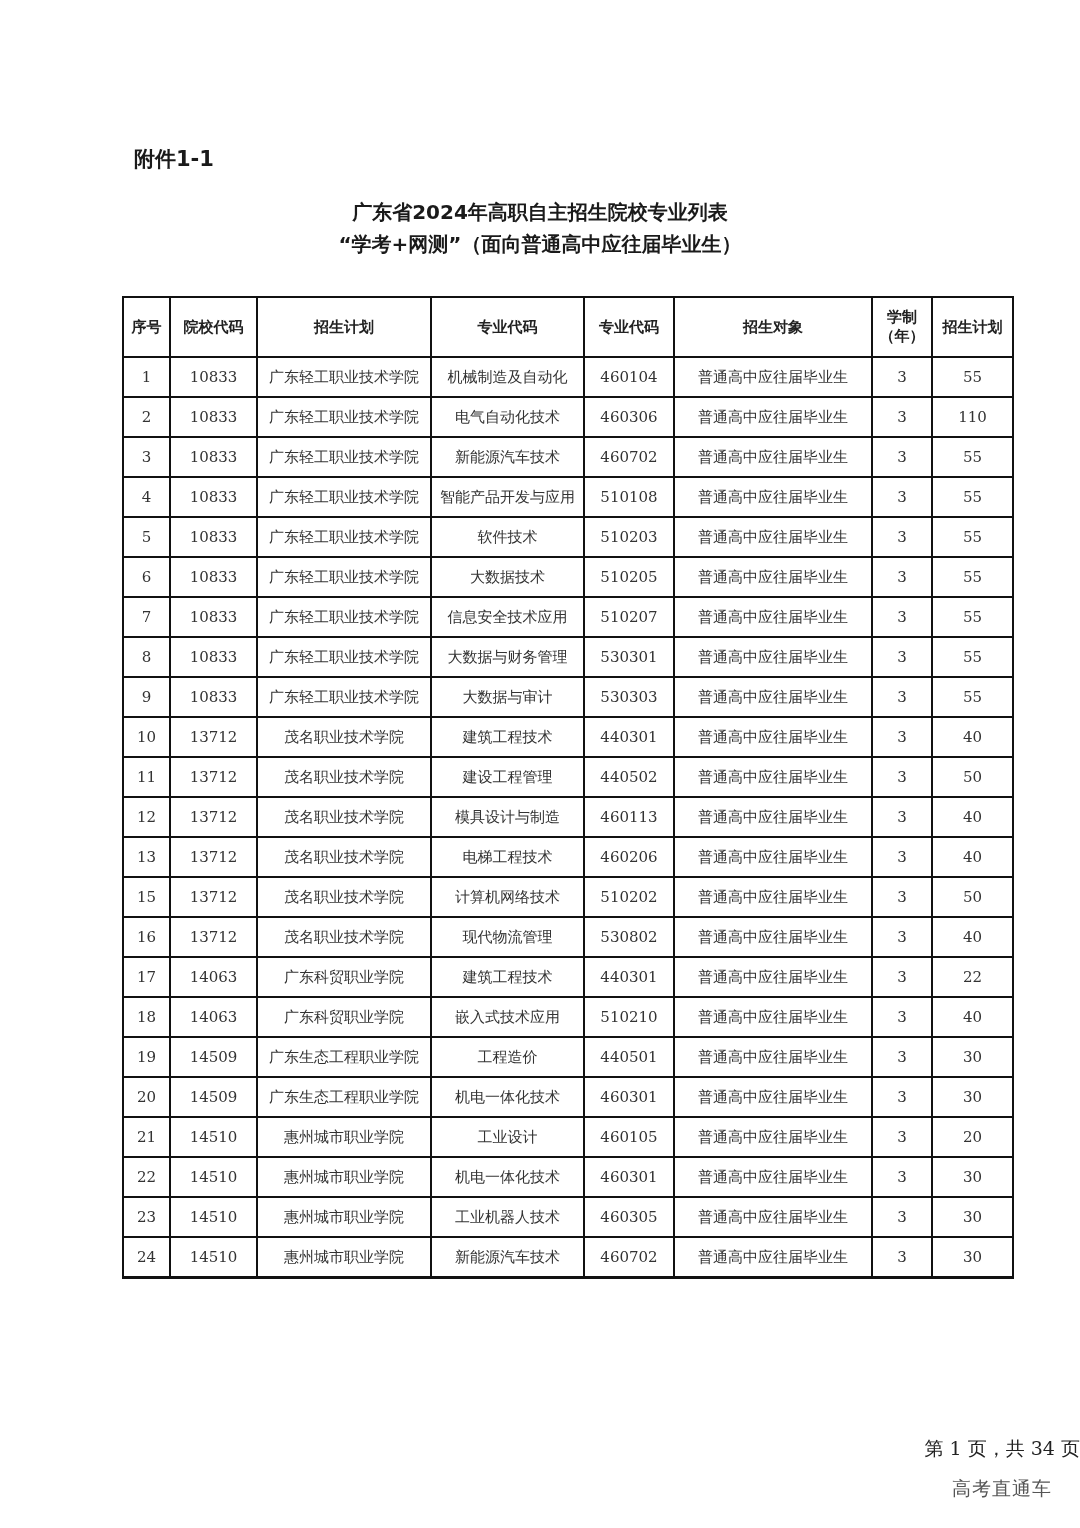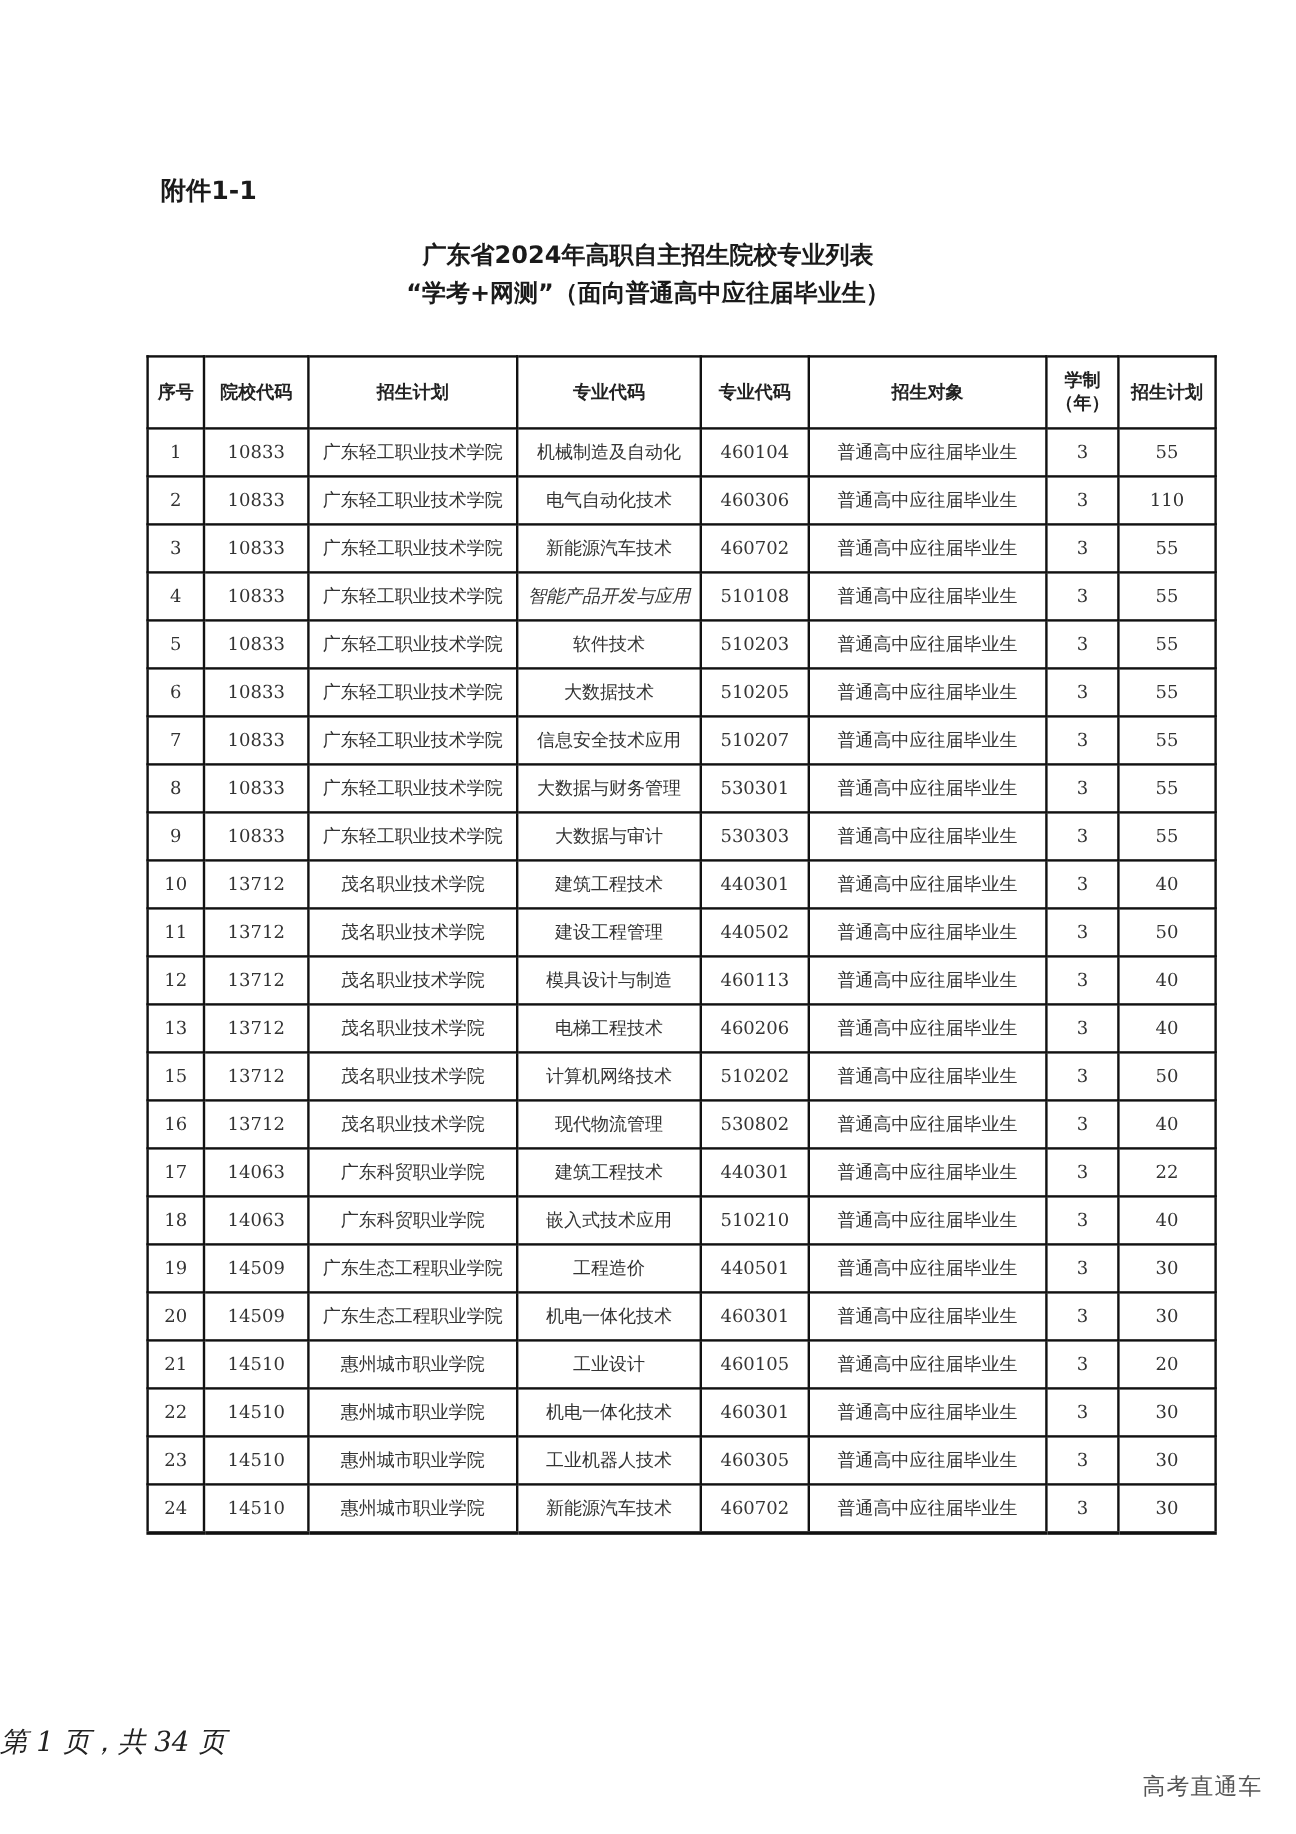--- a/index.html
+++ b/index.html
@@ -67,31 +67,30 @@
     height: 38px;
     font-size: 15px;
     line-height: 17px;
     color: #333;
   }
   td.name, td.major, td.target {
     font-family: "DejaVu Sans", "Liberation Sans", sans-serif;
     font-size: 15px;
     white-space: nowrap;
   }
-  td.major.wrap { white-space: normal; font-style: italic; }
+  td.major.wrap { white-space: normal; }
   table tr:last-child td { border-bottom-width: 3px; }
   .page-number {
     position: absolute;
     left: 0;
     width: 1080px;
     top: 1436px;
-    text-align: left;
-    font-size: 23px;
+    text-align: right;
+    font-size: 19px;
     color: #222;
-    font-style: italic;
   }
   .watermark {
     position: absolute;
     right: 28px;
     top: 1476px;
     font-family: "DejaVu Sans", "Liberation Sans", sans-serif;
     font-size: 19px;
     color: #555;
     letter-spacing: 1px;
   }

